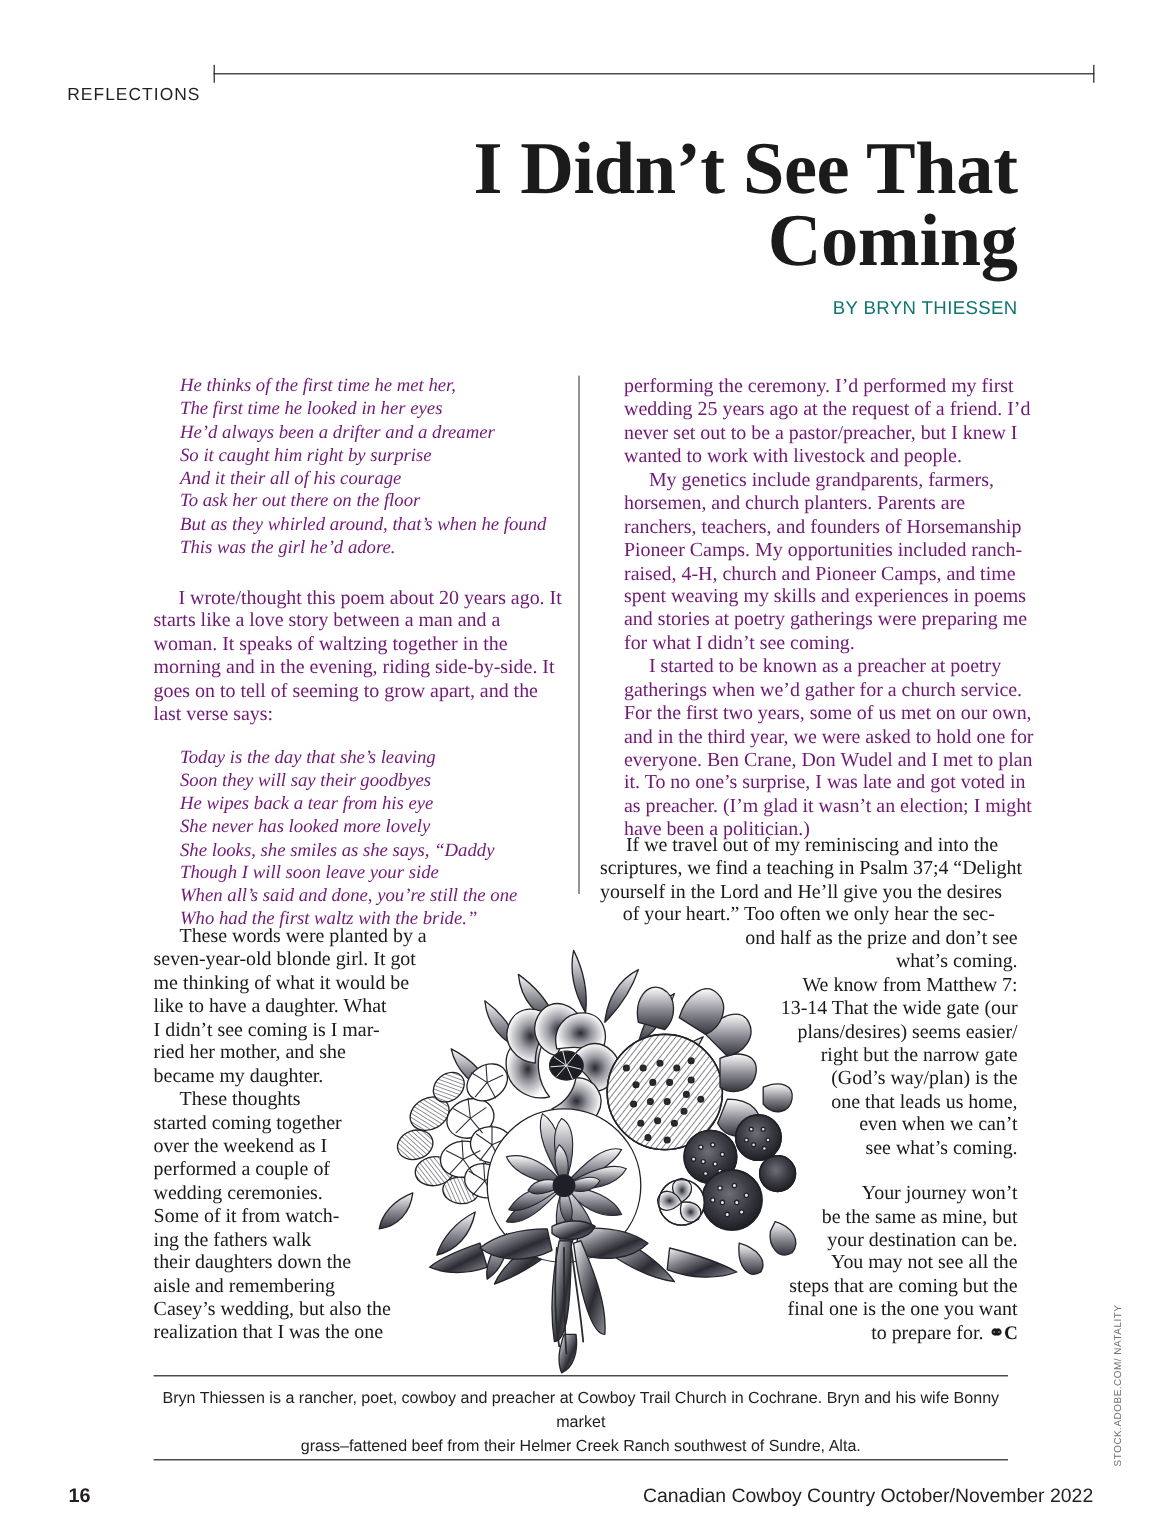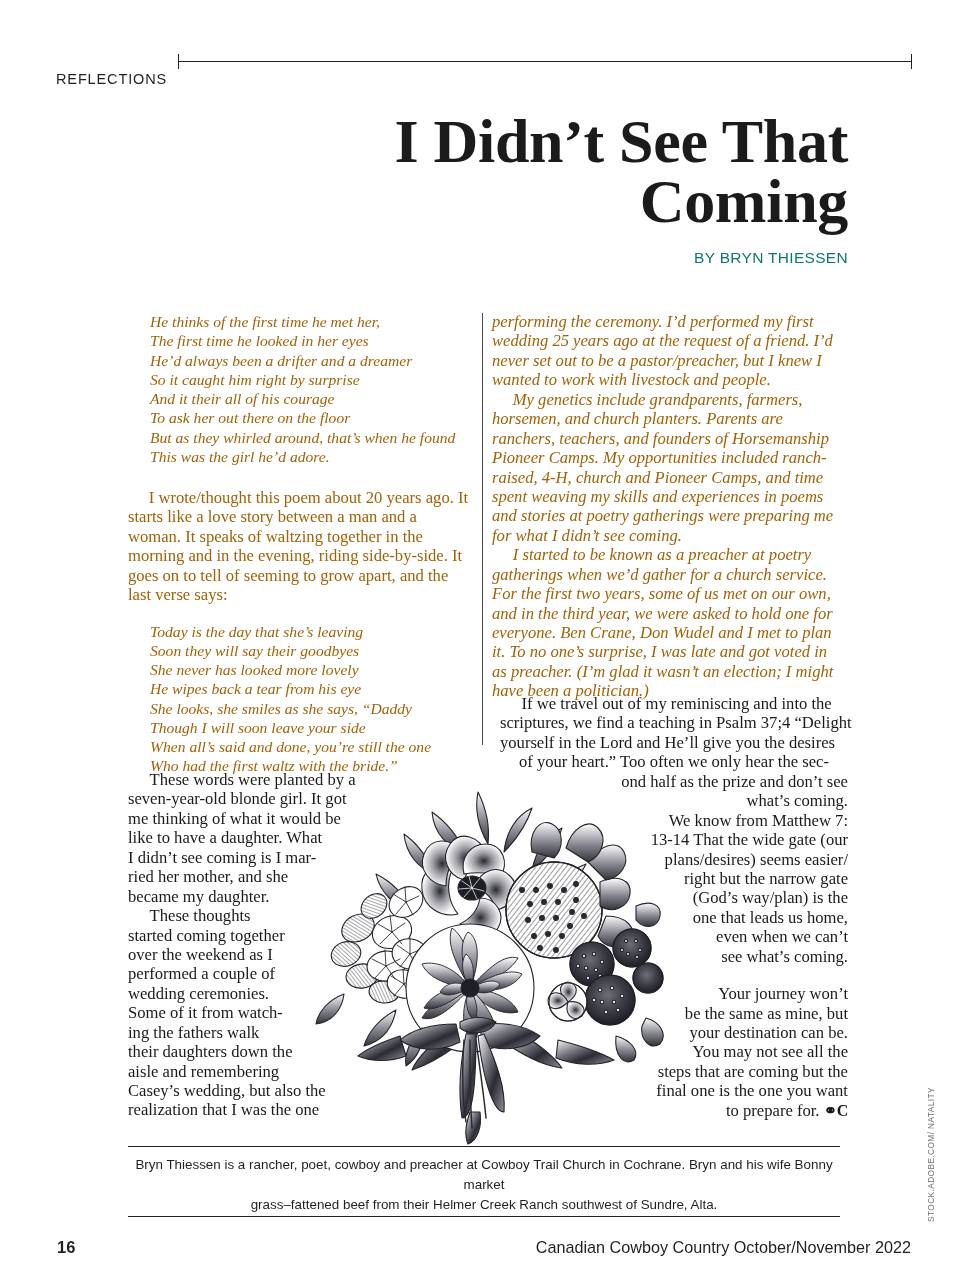--- a/index.html
+++ b/index.html
@@ -105,24 +105,24 @@
     height: 368px;
     pointer-events: none;
   }
   .illustration svg { display: block; width: 100%; height: 100%; }
 
   
   .col {
     position: absolute;
     font-size: 16.6px;
     line-height: 1.172;
-    color: #a16207;
+    color: #701a75;
   }
   .col-left { left: 128px; top: 312px; width: 344px; }
-  .col-right { left: 492px; top: 312px; width: 348px; font-style: italic; }
+  .col-right { left: 520px; top: 312px; width: 348px; }
 
   .col p { margin: 0; }
   .col p.body { text-indent: 1.25em; }
   .col p.body.noindent { text-indent: 0; }
 
   .verse {
     font-style: italic;
     font-size: 15.6px;
     line-height: 1.235;
     margin: 0 0 0 22px;
@@ -268,22 +268,22 @@
 
     <div class="gap-md"></div>
 
     <p class="body">I wrote/thought this poem about 20 years ago. It starts like a love story between a man and a woman. It speaks of waltzing together in the morning and in the evening, riding side-by-side. It goes on to tell of seeming to grow apart, and the last verse says:</p>
 
     <div class="gap-sm"></div>
 
     <div class="verse">
       <span class="vline">Today is the day that she’s leaving</span>
       <span class="vline">Soon they will say their goodbyes</span>
+      <span class="vline">He wipes back a tear from his eye</span>
       <span class="vline">She never has looked more lovely</span>
-      <span class="vline">He wipes back a tear from his eye</span>
       <span class="vline">She looks, she smiles as she says, “Daddy</span>
       <span class="vline">Though I will soon leave your side</span>
       <span class="vline">When all’s said and done, you’re still the one</span>
       <span class="vline">Who had the first waltz with the bride.”</span>
     </div>
   </div>
 
   <div class="wrap-left">
     <span class="ln ind">These words were planted by a</span>
     <span class="ln">seven-year-old blonde girl. It got</span>

